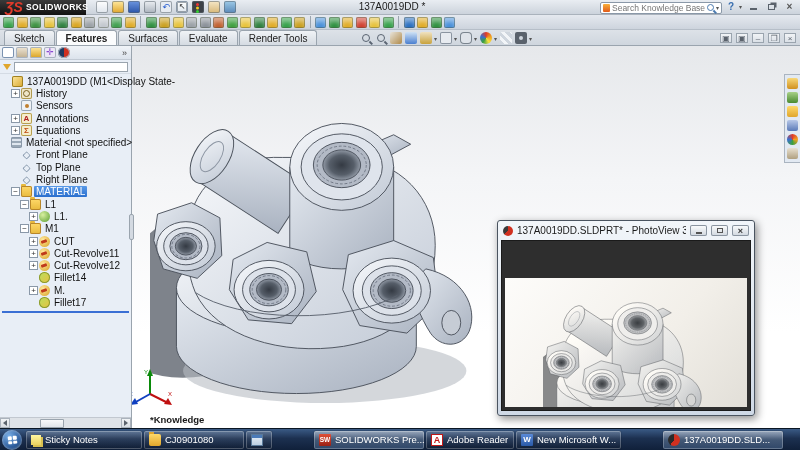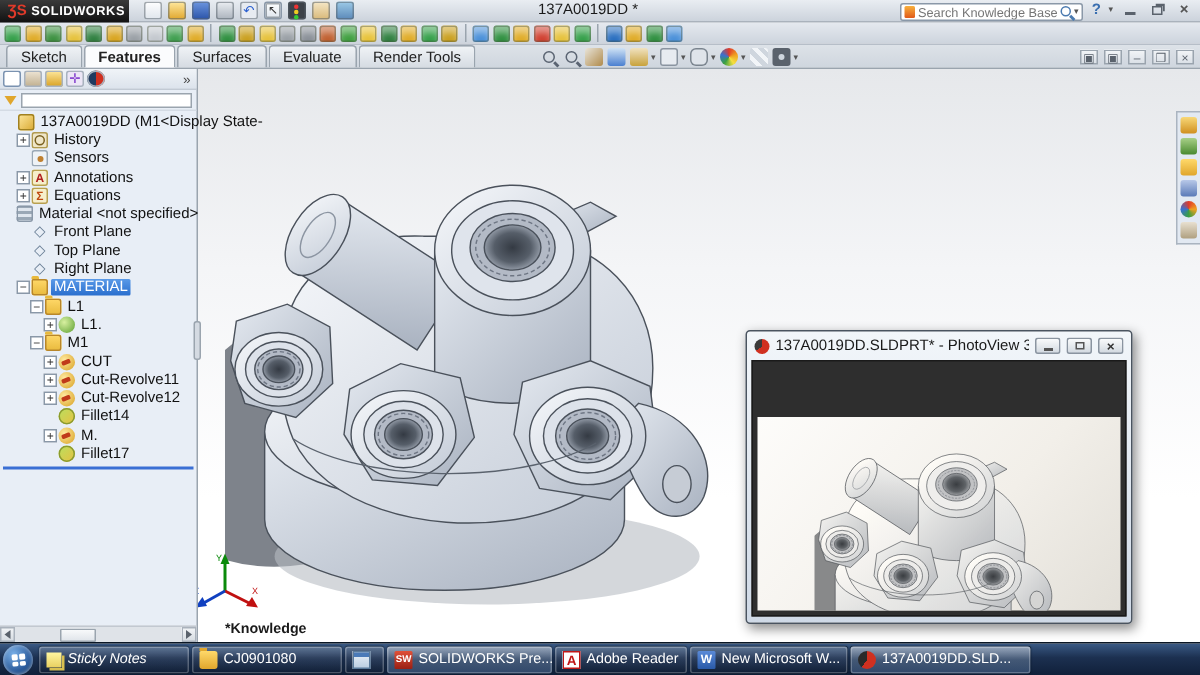--- a/index.html
+++ b/index.html
@@ -2,21 +2,21 @@
 <html><head>
 <meta charset="utf-8">
 <style>
   * { margin:0; padding:0; box-sizing:border-box; }
   html,body { width:800px; height:450px; overflow:hidden; font-family:"Liberation Sans","DejaVu Sans",sans-serif; background:#fff; }
   #app { position:relative; width:800px; height:450px; }
 
   
   #titlebar { position:relative; height:15px; background:linear-gradient(#e9edf2,#ccd3dc); border-bottom:1px solid #aab2bc; display:flex; align-items:center; }
   #sw-logo { width:86px; height:15px; background:linear-gradient(#3a3a3a,#111); color:#fff; display:flex; align-items:center; padding-left:5px; gap:3px; flex:none; }
-  #sw-logo .mark { color:#e03a2a; font-weight:bold; font-size:10px; }
+  #sw-logo .mark { color:#e03a2a; font-weight:bold; font-style:italic; font-size:14px; }
   #sw-logo .name { font-size:8.5px; letter-spacing:.4px; font-weight:bold; }
   #stdtools { display:flex; align-items:center; gap:4px; margin-left:10px; }
   .sico { width:12px; height:12px; border-radius:2px; box-shadow:inset 0 0 0 1px rgba(90,100,110,.55); position:relative; }
   .sico.new{background:linear-gradient(#fff,#dfe5ec);} .sico.open{background:linear-gradient(#ffe9a0,#e0a62c);}
   .sico.save{background:linear-gradient(#6d96e0,#2a53a8);} .sico.print{background:linear-gradient(#eceff3,#aab2bc);}
   .sico.undo{background:#e7ebf1;color:#2a5fd0;font-size:9px;line-height:12px;text-align:center;}
   .sico.select{background:linear-gradient(#fdfefe,#dfe6ee);border:1px solid #8a98a8;color:#333;font-size:8px;line-height:10px;text-align:center;}
   .sico.rebuild{background:#3c4148;} .sico.rebuild::after{content:"";position:absolute;left:4px;top:2px;width:3px;height:3px;border-radius:50%;background:#e33;box-shadow:0 3.5px 0 #ec2,0 7px 0 #3c3;}
   .sico.fileprops{background:linear-gradient(#f6e8c8,#d8b878);} .sico.options{background:linear-gradient(#9ecbe8,#5a88b8);}
   #doc-title { position:absolute; left:50%; top:1px; transform:translateX(-62%); font-size:10px; color:#1a1a1a; }
@@ -133,21 +133,21 @@
   .pvchk .box { width:8px; height:8px; background:#2f2f2f; box-shadow:inset 0 0 0 1px #777; }
   #pv-preview { position:absolute; left:3px; right:3px; top:37px; bottom:3px; background:linear-gradient(130deg,#fdfcfa 0%,#f2efe9 60%,#e2dfd8 100%); overflow:hidden; }
   #pv-preview svg { position:absolute; left:38px; top:8px; filter:saturate(.75) sepia(.12) brightness(1.02); }
 
   
   #taskbar { position:relative; height:22px; background:linear-gradient(#3a5a85,#1c3050 45%,#10203a); border-top:1px solid #0a1624; display:flex; align-items:center; padding-left:2px; }
   #start-orb { width:20px; height:20px; border-radius:50%; background:radial-gradient(circle at 35% 30%,#7ab0e8,#2a5a9a 60%,#14304f); box-shadow:inset 0 0 3px rgba(255,255,255,.6); display:flex; align-items:center; justify-content:center; flex:none; margin-right:4px; }
   #start-orb .flag { width:9px; height:8px; display:grid; grid-template-columns:1fr 1fr; gap:1px; transform:rotate(-6deg); }
   #start-orb .flag i { background:#fff; border-radius:1px; }
   .tkb { height:18px; display:flex; align-items:center; gap:4px; padding:0 5px; margin-right:2px; border-radius:2px; background:linear-gradient(rgba(255,255,255,.22),rgba(255,255,255,.06) 50%,rgba(0,0,0,.12)); box-shadow:inset 0 0 0 1px rgba(255,255,255,.25), 0 0 1px #0a1624; color:#fff; font-size:9.5px; white-space:nowrap; overflow:hidden; }
-  .tkb.active { background:linear-gradient(rgba(255,255,255,.5),rgba(190,215,240,.25) 50%,rgba(120,160,210,.3)); }
+  .tkb.active { background:linear-gradient(rgba(255,255,255,.5),rgba(190,215,240,.25) 50%,rgba(120,160,210,.3));margin-left:40px; }
   .tki { width:12px; height:12px; flex:none; position:relative; }
   .tki-sticky{background:linear-gradient(#fff6a0,#e8d060);box-shadow:2px 2px 0 #d8c050;width:10px;height:10px;}
   .tki-folder{background:linear-gradient(#ffd96a,#e0a62c);border-radius:1px 2px 2px 2px;} .tki-folder::before{content:"";position:absolute;left:0;top:-2px;width:5px;height:2px;background:#e0a62c;}
   .tki-app{background:linear-gradient(#eef4fa,#b8cce0);box-shadow:inset 0 0 0 1px #5a7a9a;} .tki-app::before{content:"";position:absolute;left:1px;top:1px;right:1px;height:3px;background:#4a7ab8;}
   .tki-sw{background:linear-gradient(#e05038,#9a2014);color:#fff;font-size:6.5px;font-weight:bold;display:flex;align-items:center;justify-content:center;border-radius:1px;}
   .tki-adobe{background:#fff;color:#c01818;font-size:9px;font-weight:bold;display:flex;align-items:center;justify-content:center;box-shadow:inset 0 0 0 1px #c01818;}
   .tki-word{background:linear-gradient(#5a8ad8,#2a5aa8);color:#fff;font-size:8px;font-weight:bold;display:flex;align-items:center;justify-content:center;border-radius:1px;}
   .tki-pv{border-radius:50%;background:conic-gradient(#d03020 0 60%, #2a2a2a 60% 100%);}
   #tray { margin-left:auto; display:flex; align-items:center; gap:6px; padding-right:2px; }
   #tray-arrow { color:#eee; font-size:6px; }
@@ -512,21 +512,21 @@
   <div id="taskbar">
     <div id="start-orb">
       <span class="flag">
           <i></i>
           <i></i>
           <i></i>
           <i></i>
         </span>
     </div>
     <div id="tbuttons" style="display:flex;align-items:center;">
-        <div class="tkb" style="width: 100px; font-style: italic;">
+        <div class="tkb" style="width: 116px;">
           <span class="tki tki-sticky"></span>
           <span>Sticky Notes</span>
         </div>
         <div class="tkb" style="width: 100px;">
           <span class="tki tki-folder"></span>
           <span>CJ0901080</span>
         </div>
         <div class="tkb" style="width: 26px;">
           <span class="tki tki-app"></span>
         </div>

